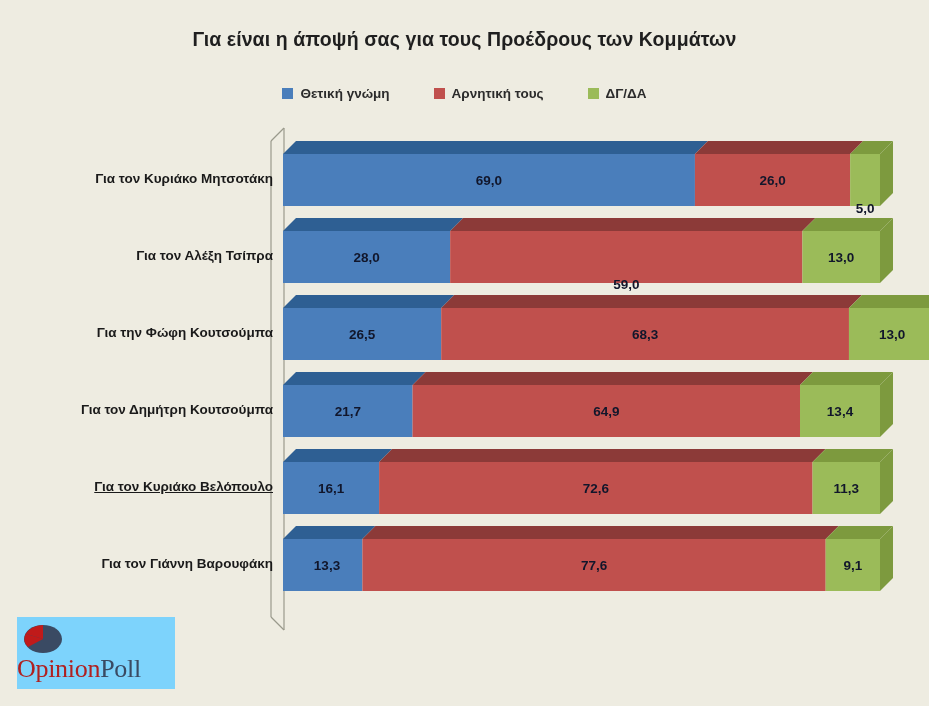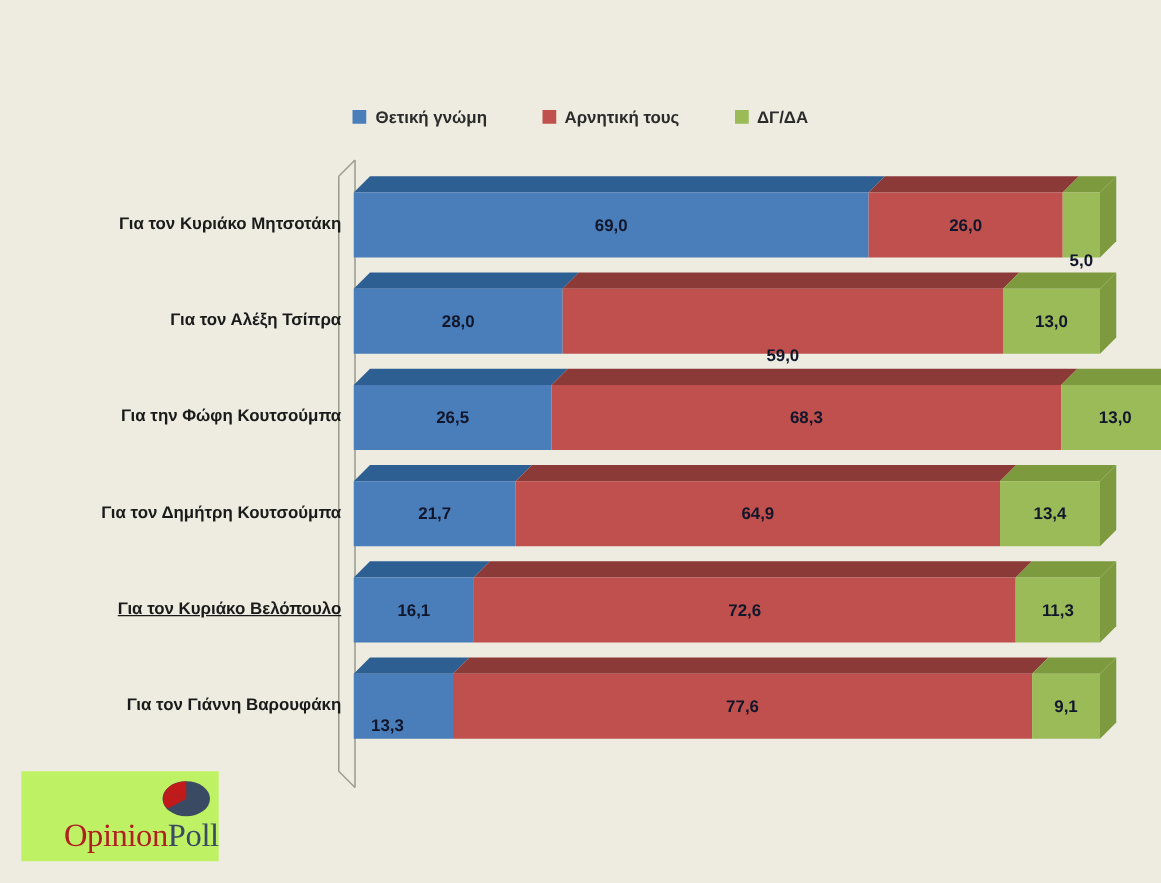--- a/index.html
+++ b/index.html
@@ -99,24 +99,24 @@
     white-space: nowrap;
   }
 
   
   .logo {
     position: absolute;
     left: 17px;
     top: 617px;
     width: 158px;
     height: 72px;
-    background: #bef264;
+    background: #7dd3fc;
     display: flex;
     flex-direction: column;
-    align-items: flex-end;
+    align-items: flex-start;
     justify-content: center;
   }
   .logo-mark {
     width: 52px;
     height: 30px;
     margin-bottom: 2px;
   }
   .logo-text {
     font-family: "Liberation Serif", serif;
     font-size: 26px;
@@ -124,20 +124,21 @@
     letter-spacing: -0.3px;
   }
   .logo-text .op-a { color: #b02020; }
   .logo-text .op-b { color: #3a4a63; }
 </style>
 </head>
 <body>
 
 <div id="chart-root">
 
+  <div class="chart-title">Για είναι η άποψή σας για τους Προέδρους των Κομμάτων</div>
 
   <div class="legend">
     <div class="legend-item">
       <span class="legend-swatch" style="background:#4a7ebb"></span>
       <span class="legend-label">Θετική γνώμη</span>
     </div>
     <div class="legend-item">
       <span class="legend-swatch" style="background:#c0504d"></span>
       <span class="legend-label">Αρνητική τους</span>
     </div>
@@ -227,21 +228,21 @@
         <div class="val-label" style="left: 841.195px; top: 257px;">13,0</div>
         <div class="val-label" style="left: 362.103px; top: 334px;">26,5</div>
         <div class="val-label" style="left: 645.081px; top: 334px;">68,3</div>
         <div class="val-label" style="left: 892.238px; top: 334px;">13,0</div>
         <div class="val-label" style="left: 347.774px; top: 411px;">21,7</div>
         <div class="val-label" style="left: 606.275px; top: 411px;">64,9</div>
         <div class="val-label" style="left: 840.001px; top: 411px;">13,4</div>
         <div class="val-label" style="left: 331.058px; top: 488px;">16,1</div>
         <div class="val-label" style="left: 595.828px; top: 488px;">72,6</div>
         <div class="val-label" style="left: 846.269px; top: 488px;">11,3</div>
-        <div class="val-label" style="left: 310px; top: 565px; margin-top: 15px;">13,3</div>
+        <div class="val-label" style="left: 327px; top: 565px;">13,3</div>
         <div class="val-label" style="left: 594.037px; top: 565px;">77,6</div>
         <div class="val-label" style="left: 852.836px; top: 565px;">9,1</div>
       </div>
   </div>
 
   <div class="logo">
     <svg class="logo-mark" viewBox="0 0 52 30">
       <ellipse cx="26" cy="15" rx="19" ry="14" fill="#3a4a63"></ellipse>
       <path d="M26 15 L26 1 A19 14 0 0 0 8.7 9.7 Z" fill="#c01a1a"></path>
       <path d="M26 15 L8.7 9.7 A19 14 0 0 0 11 23 Z" fill="#c01a1a"></path>

